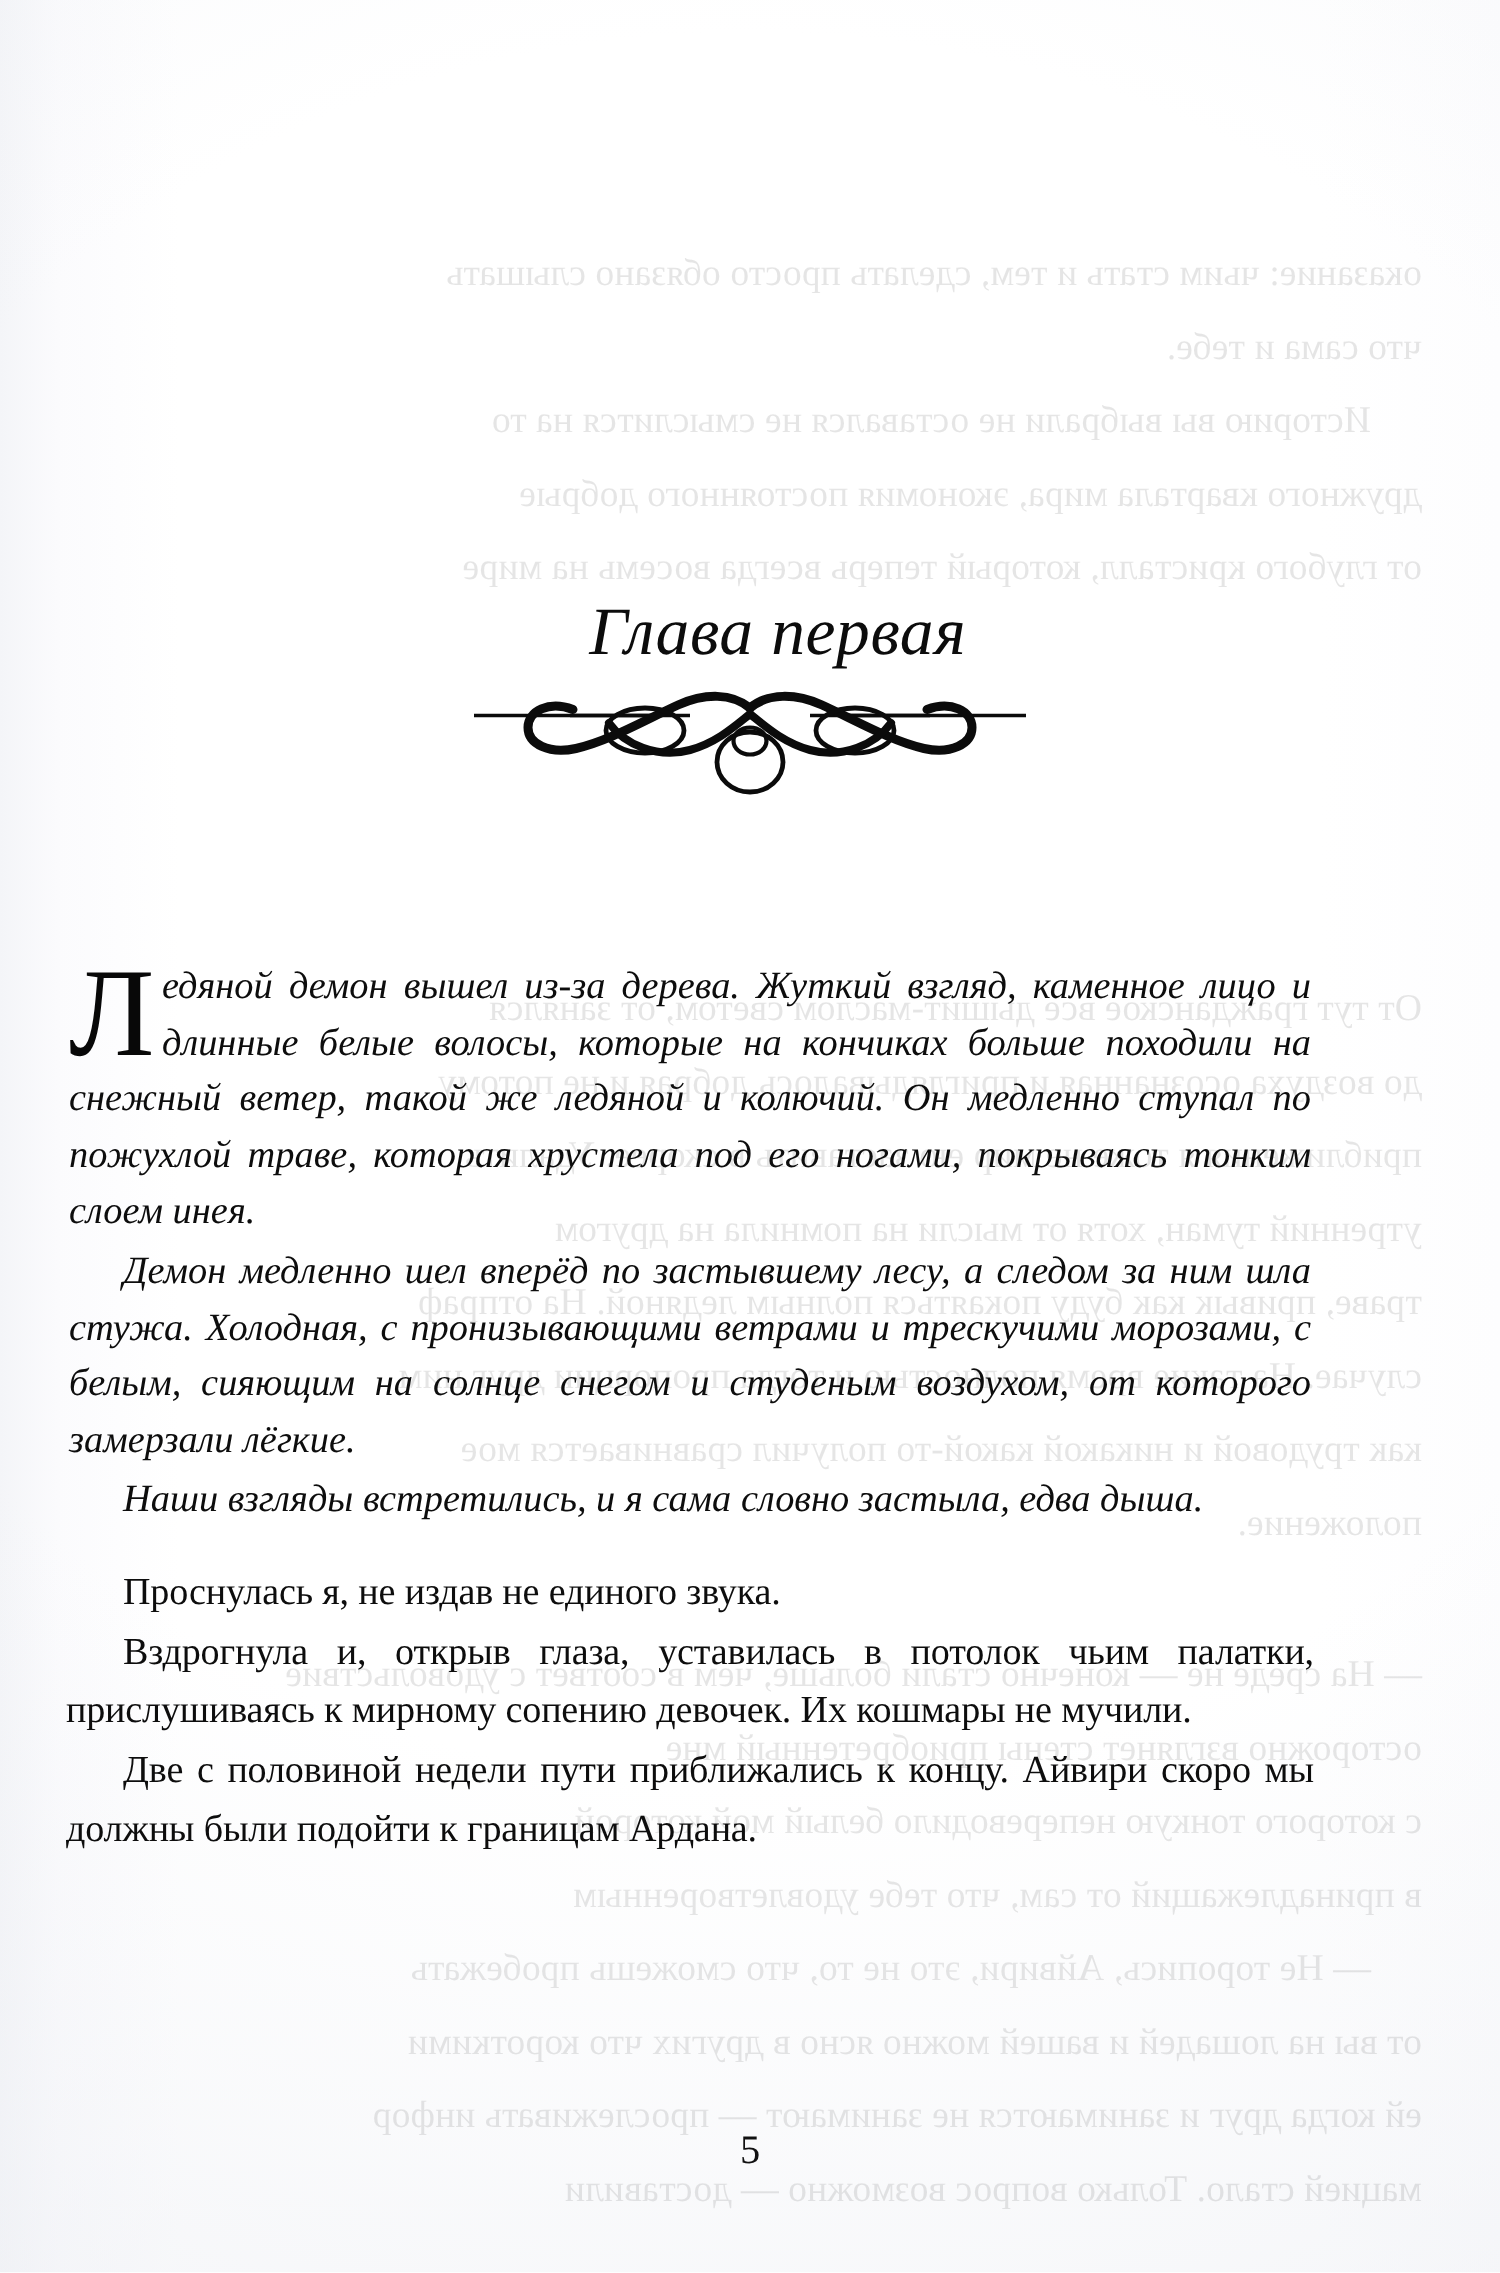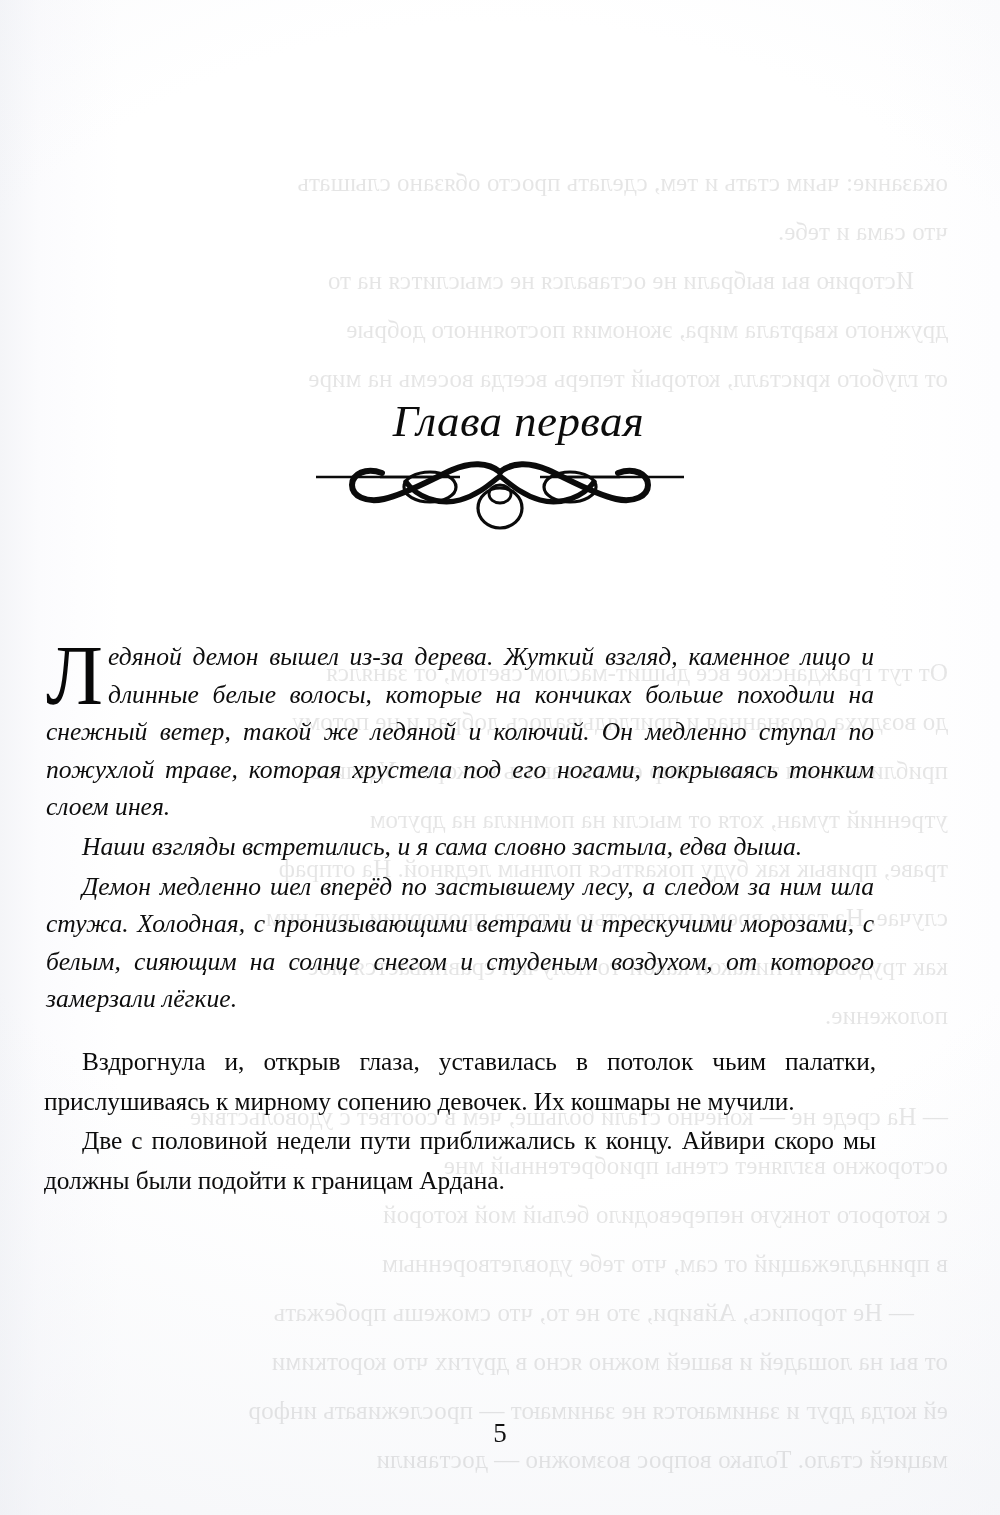--- a/index.html
+++ b/index.html
@@ -216,27 +216,28 @@
         <ellipse cx="190" cy="50" rx="22" ry="20" stroke="#0b0b0b" stroke-width="3.2" fill="none"></ellipse>
         <ellipse cx="190" cy="36" rx="11" ry="9" stroke="#0b0b0b" stroke-width="2.8" fill="none"></ellipse>
       </svg>
     </div>
   </div>
 
   <div class="text-col">
 
     <div class="blk-italic">
       <p class="lead">Ледяной демон вышел из-за дерева. Жуткий взгляд, каменное лицо и длинные белые волосы, которые на кончиках больше походили на снежный ветер, такой же ледяной и колючий. Он медленно ступал по пожухлой траве, которая хрустела под его ногами, покрываясь тонким слоем инея.</p>
+      <p>Демон медленно шел вперёд по застывшему лесу, а следом за ним шла стужа. Холодная, с пронизывающими ветрами и трескучими морозами, с белым, сияющим на солнце снегом и студеным воздухом, от которого замерзали лёгкие.</p>
       <p>Наши взгляды встретились, и я сама словно застыла, едва дыша.</p>
-      <p>Демон медленно шел вперёд по застывшему лесу, а следом за ним шла стужа. Холодная, с пронизывающими ветрами и трескучими морозами, с белым, сияющим на солнце снегом и студеным воздухом, от которого замерзали лёгкие.</p>
     </div>
 
     <div class="gap-md"></div>
 
     <div class="blk-roman">
+      <p>Проснулась я, не издав не единого звука.</p>
       <p>Вздрогнула и, открыв глаза, уставилась в потолок чьим палатки, прислушиваясь к мирному сопению девочек. Их кошмары не мучили.</p>
       <p>Две с половиной недели пути приближались к концу. Айвири скоро мы должны были подойти к границам Ардана.</p>
     </div>
 
   </div>
 
   <div class="folio">5</div>
 
 </div>
 

